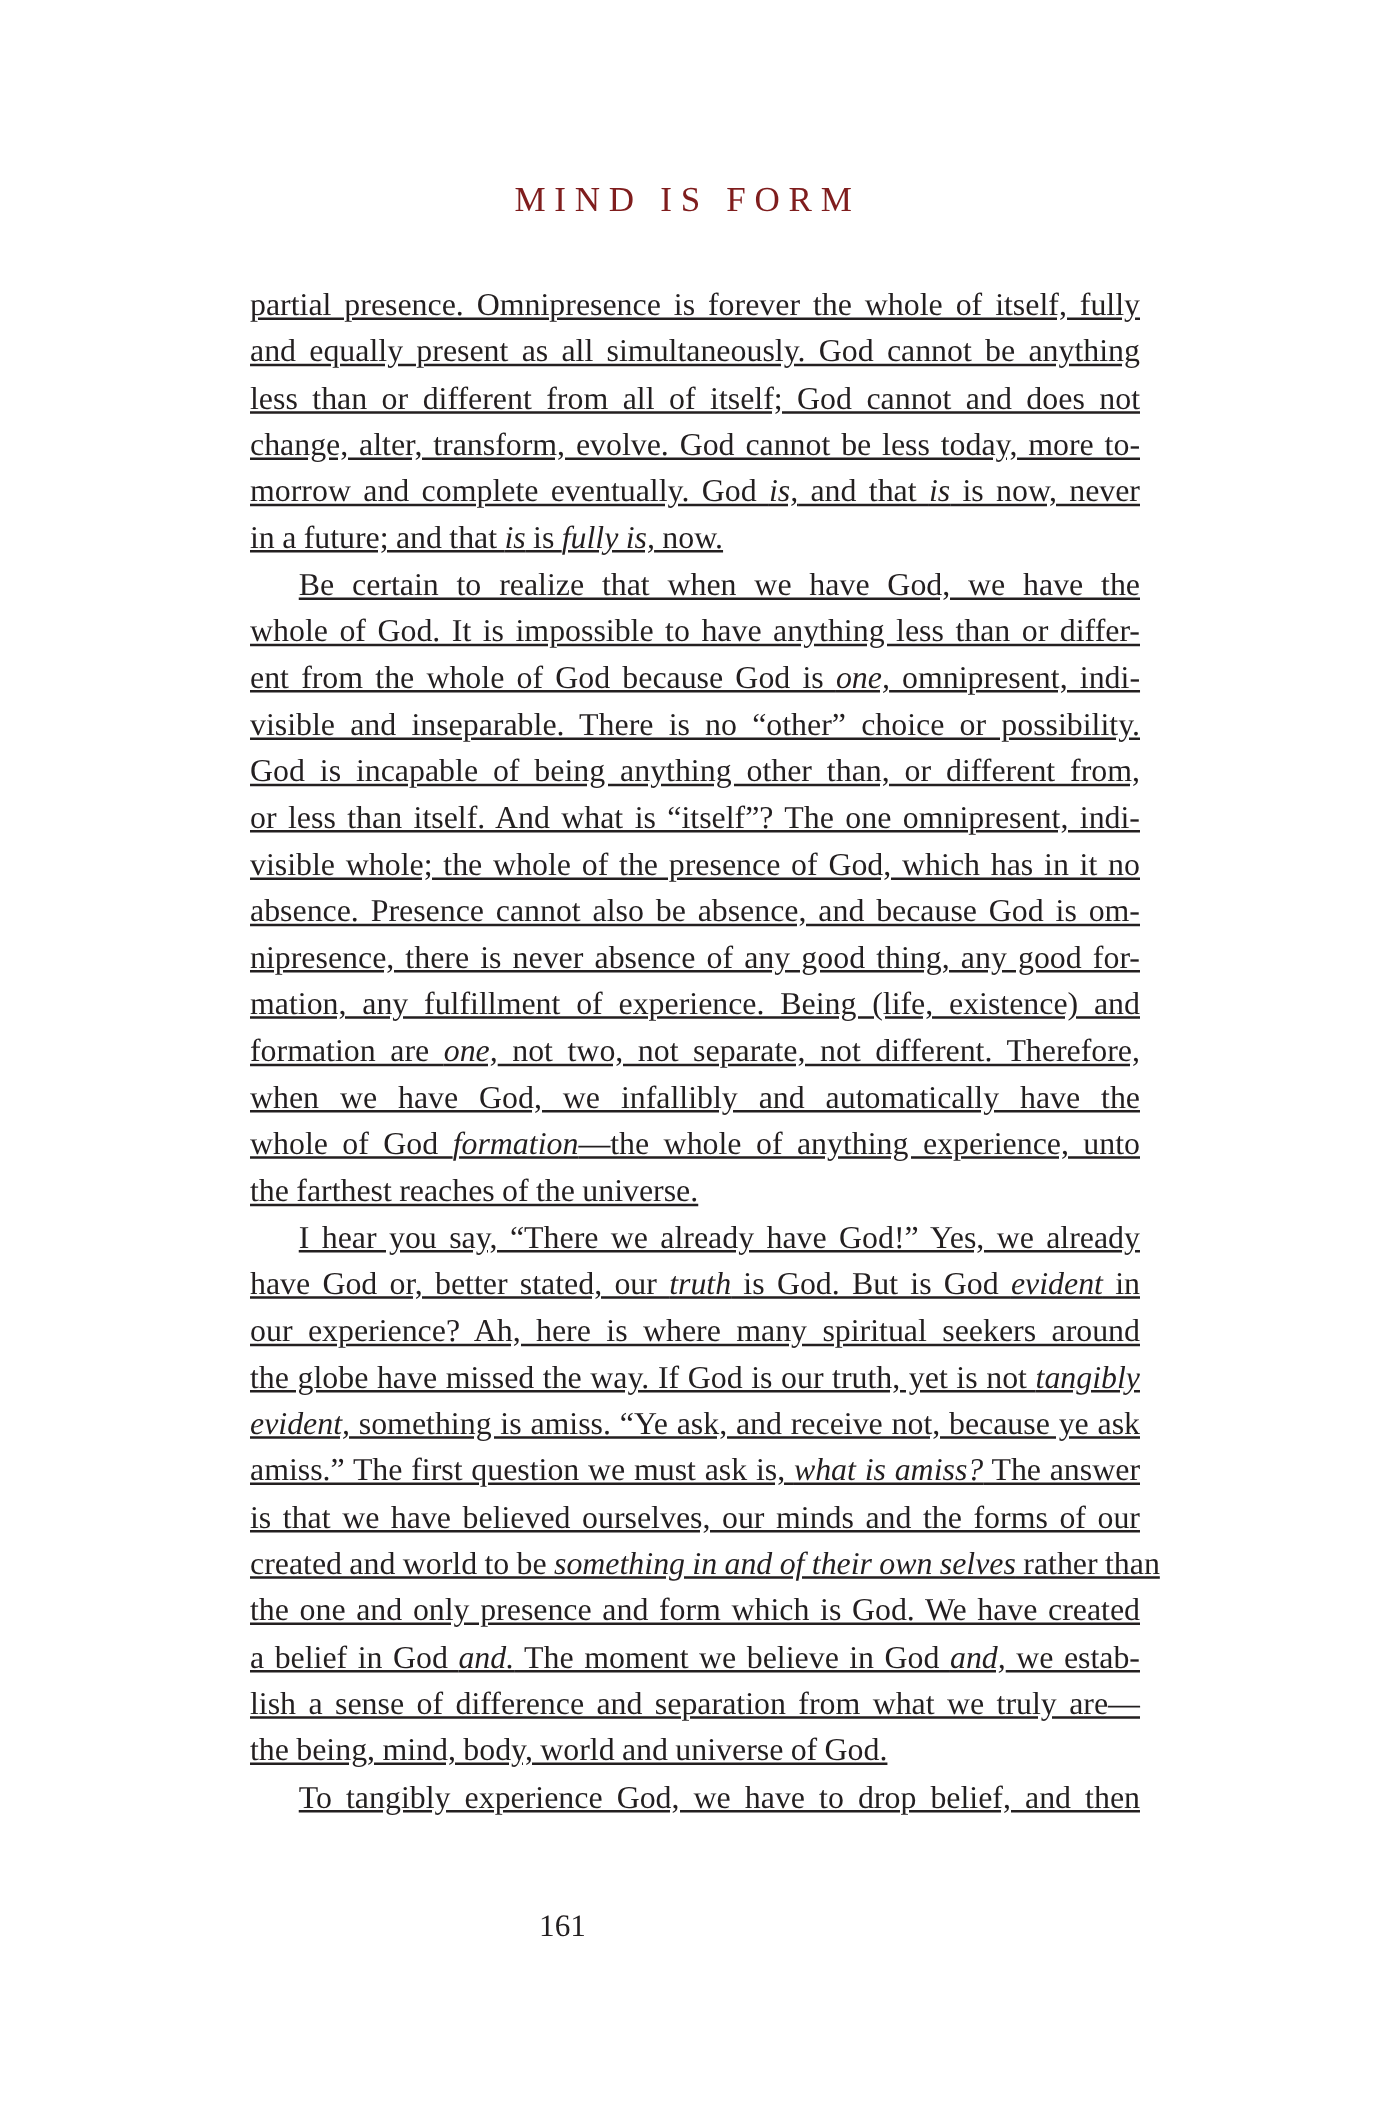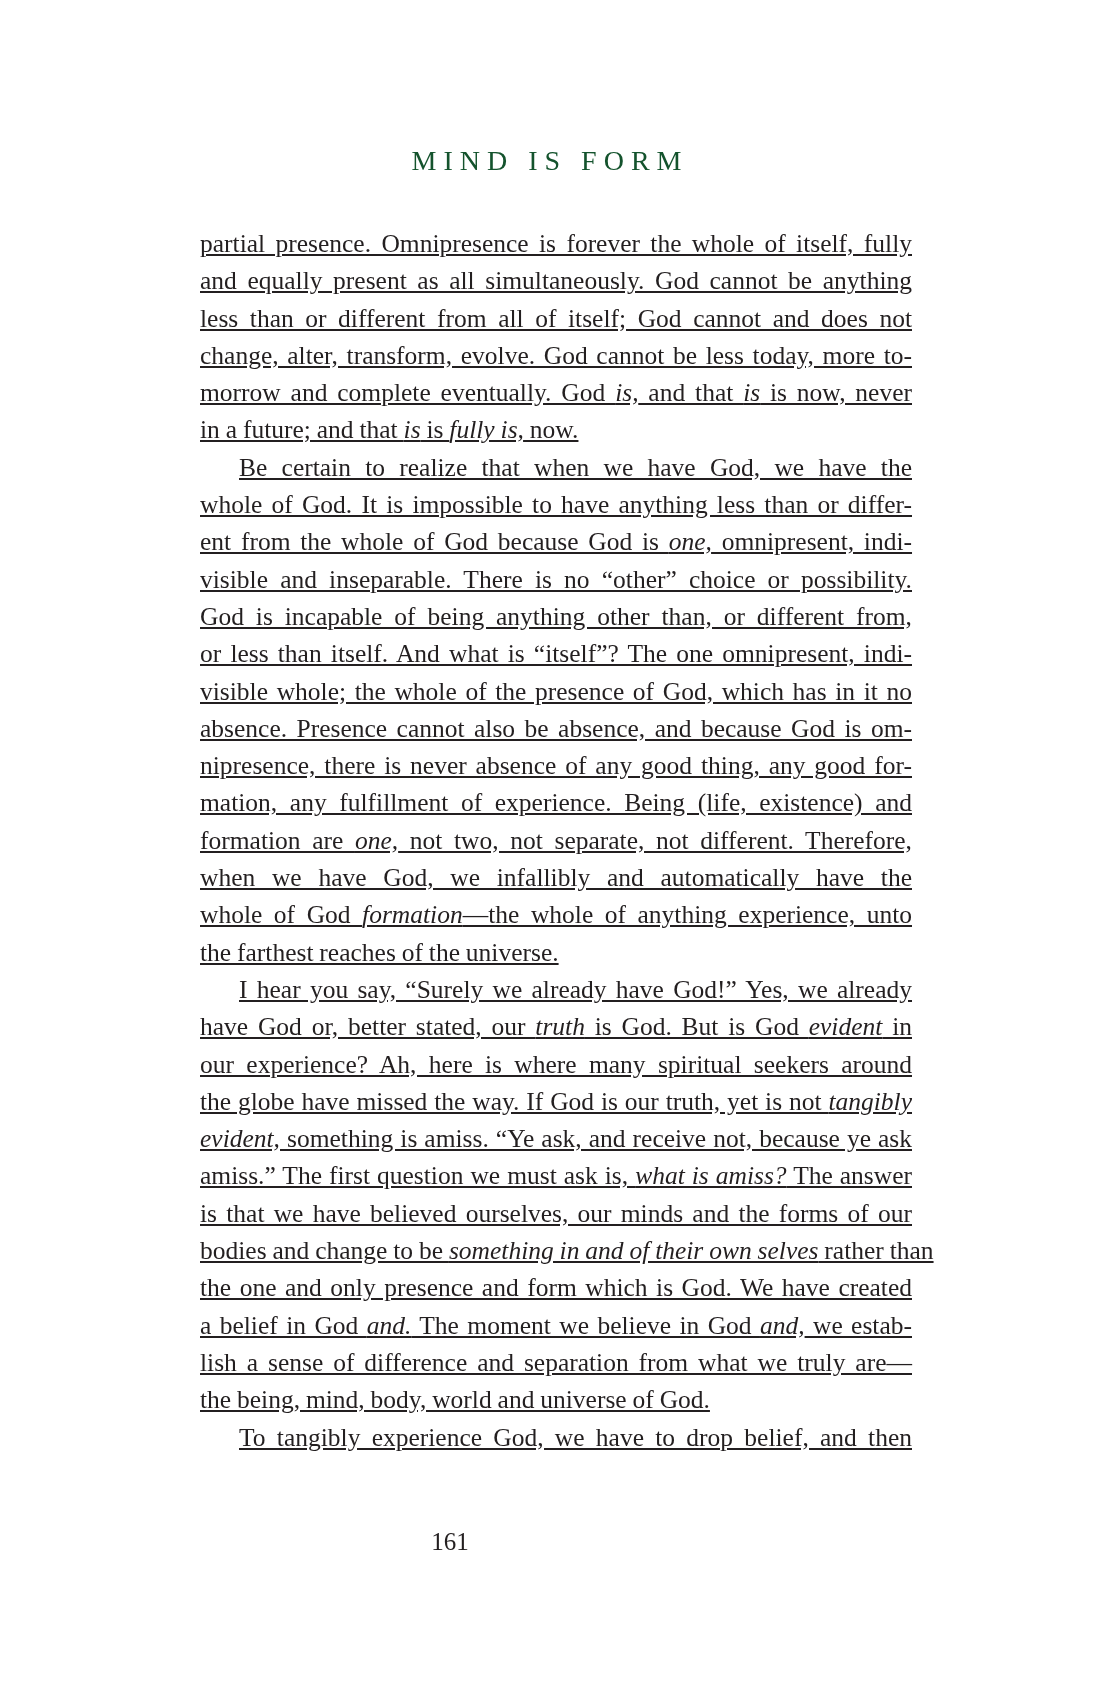--- a/index.html
+++ b/index.html
@@ -16,21 +16,21 @@
       color: #231f20;
     }
     .running-head {
       position: absolute;
       top: 145px;
       left: 0;
       width: 1100px;
       text-align: center;
       font-size: 28px;
       letter-spacing: 7px;
-      color: #14532d;
+      color: #7f1d1d;
       font-weight: normal;
     }
     .body-text {
       position: absolute;
       top: 225px;
       left: 200px;
       width: 712px;
       text-decoration: underline;
     }
     .line {
@@ -86,28 +86,28 @@
       <span class="line"><span>visible whole; the whole of the presence of God, which has in it no</span></span>
       <span class="line"><span>absence. Presence cannot also be absence, and because God is om-</span></span>
       <span class="line"><span>nipresence, there is never absence of any good thing, any good for-</span></span>
       <span class="line"><span>mation, any fulfillment of experience. Being (life, existence) and</span></span>
       <span class="line"><span>formation are </span><em>one,</em><span> not two, not separate, not different. Therefore,</span></span>
       <span class="line"><span>when we have God, we infallibly and automatically have the</span></span>
       <span class="line"><span>whole of God </span><em>formation</em><span>—the whole of anything experience, unto</span></span>
       <span class="line last"><span>the farthest reaches of the universe.</span></span>
     </div>
     <div>
-      <span class="line indent"><span>I hear you say, “Surely we already have God!” Yes, we already</span></span>
+      <span class="line indent"><span>I hear you say, “There we already have God!” Yes, we already</span></span>
       <span class="line"><span>have God or, better stated, our </span><em>truth</em><span> is God. But is God </span><em>evident</em><span> in</span></span>
       <span class="line"><span>our experience? Ah, here is where many spiritual seekers around</span></span>
       <span class="line"><span>the globe have missed the way. If God is our truth, yet is not </span><em>tangibly</em></span>
       <span class="line"><em>evident,</em><span> something is amiss. “Ye ask, and receive not, because ye ask</span></span>
       <span class="line"><span>amiss.” The first question we must ask is, </span><em>what is amiss?</em><span> The answer</span></span>
       <span class="line"><span>is that we have believed ourselves, our minds and the forms of our</span></span>
-      <span class="line"><span>bodies and change to be </span><em>something in and of their own selves</em><span> rather than</span></span>
+      <span class="line"><span>created and world to be </span><em>something in and of their own selves</em><span> rather than</span></span>
       <span class="line"><span>the one and only presence and form which is God. We have created</span></span>
       <span class="line"><span>a belief in God </span><em>and.</em><span> The moment we believe in God </span><em>and,</em><span> we estab-</span></span>
       <span class="line"><span>lish a sense of difference and separation from what we truly are—</span></span>
       <span class="line last"><span>the being, mind, body, world and universe of God.</span></span>
     </div>
     <div>
       <span class="line indent"><span>To tangibly experience God, we have to drop belief, and then</span></span>
     </div>
   </div>
 

